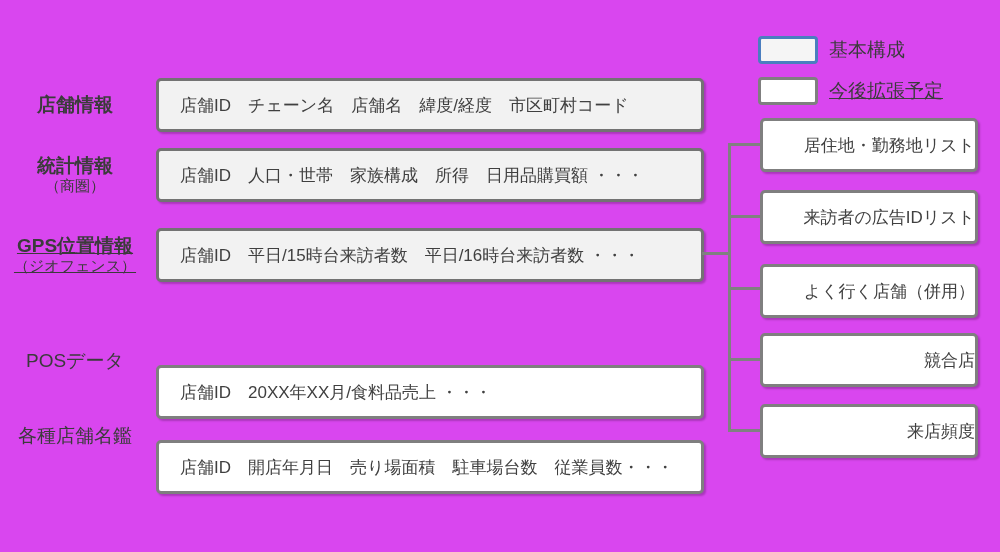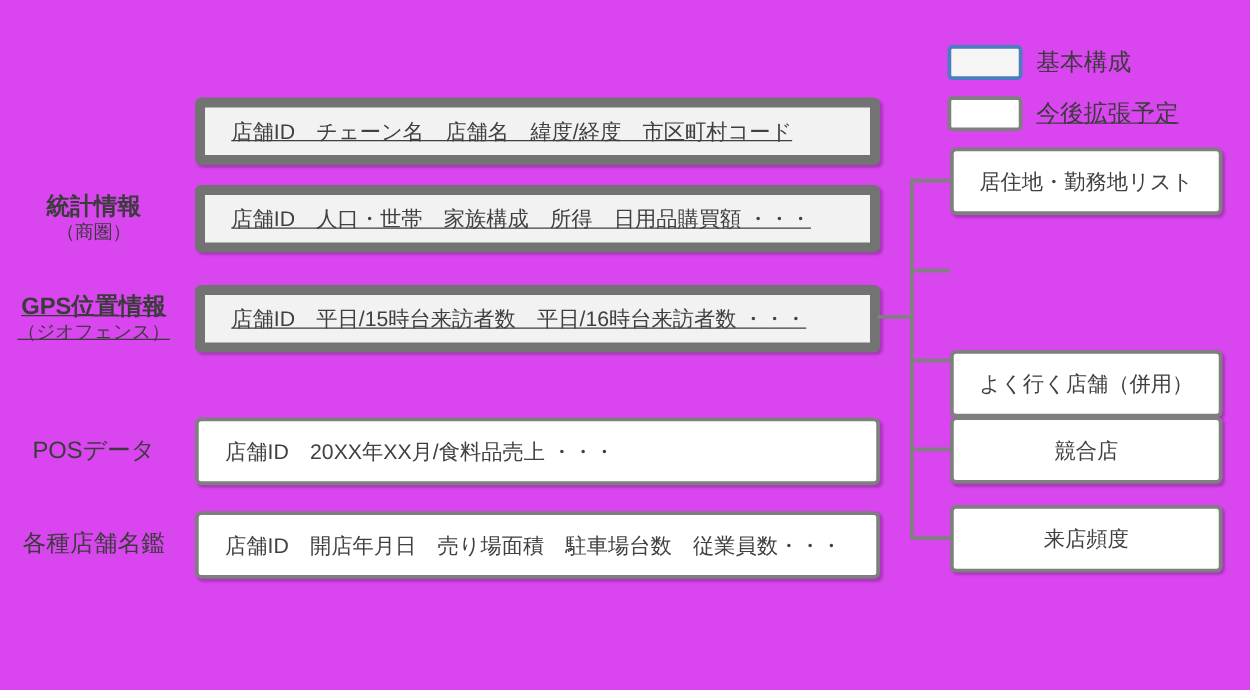--- a/index.html
+++ b/index.html
@@ -16,28 +16,28 @@
   .row-label.plain .main { font-weight:normal; }
   .row-label .sub:empty { display:none; }
 
   
   .data-box {
     position:absolute; left:156px; width:548px; height:54px; box-sizing:border-box;
     display:flex; align-items:center; padding-left:21px;
     font-size:17px; color:#404040; border-radius:5px; white-space:nowrap;
     box-shadow:2px 2px 2px rgba(0,0,0,0.22);
   }
-  .data-box.basic  { border:8px solid #737373; background:#f2f2f2;text-decoration:underline; }
-  .data-box.future { border:3px solid #7f7f7f; background:#ffffff; }
+  .data-box.basic  { border:3px solid #737373; background:#f2f2f2; }
+  .data-box.future { border:3px solid #7f7f7f; background:#ffffff;margin-top:31px; }
 
   
   .exp-box {
     position:absolute; left:760px; width:218px; height:54px; box-sizing:border-box;
     border:3px solid #7f7f7f; background:#ffffff; border-radius:5px;
-    display:flex; align-items:center; justify-content:center;
+    display:flex; align-items:center; justify-content:flex-end;
     font-size:17px; color:#404040; white-space:nowrap;
     box-shadow:2px 2px 2px rgba(0,0,0,0.22);
   }
 
   
   .connector { position:absolute; background:#808080; }
 
   
   .legend-item { position:absolute; left:758px; display:flex; align-items:center; }
   .legend-swatch { width:54px; height:22px; border-radius:4px; box-sizing:content-box; }
@@ -52,20 +52,24 @@
 
   <div class="legend-item" style="top:36px;">
     <span class="legend-swatch basic"></span>
     <span class="legend-label">基本構成</span>
   </div>
   <div class="legend-item" style="top:77px;text-decoration:underline;">
     <span class="legend-swatch future"></span>
     <span class="legend-label">今後拡張予定</span>
   </div>
 
+  <div class="row-label" style="top:94px;">
+    <span class="main">店舗情報</span>
+
+  </div>
   <div class="row-label" style="top:155px;">
     <span class="main">統計情報</span>
     <span class="sub">（商圏）</span>
   </div>
   <div class="row-label" style="top:235px;text-decoration:underline;">
     <span class="main">GPS位置情報</span>
     <span class="sub">（ジオフェンス）</span>
   </div>
   <div class="row-label plain" style="top:350px;">
     <span class="main">POSデータ</span>
@@ -96,21 +100,24 @@
   <div class="connector" style="left:728px; top:143px; width:3px; height:289px;"></div>
   <div class="connector" style="left:728px; top:143px; width:32px; height:3px;"></div>
   <div class="connector" style="left:728px; top:215px; width:32px; height:3px;"></div>
   <div class="connector" style="left:728px; top:287px; width:32px; height:3px;"></div>
   <div class="connector" style="left:728px; top:358px; width:32px; height:3px;"></div>
   <div class="connector" style="left:728px; top:429px; width:32px; height:3px;"></div>
 
   <div class="exp-box" style="top:118px;">
     <span>居住地・勤務地リスト</span>
   </div>
-  <div class="exp-box" style="top:280px;">
+  <div class="exp-box" style="top:190px;">
+    <span>来訪者の広告IDリスト</span>
+  </div>
+  <div class="exp-box" style="top:264px;">
     <span>よく行く店舗（併用）</span>
   </div>
   <div class="exp-box" style="top:333px;">
     <span>競合店</span>
   </div>
   <div class="exp-box" style="top:404px;">
     <span>来店頻度</span>
   </div>
 
 </div>

